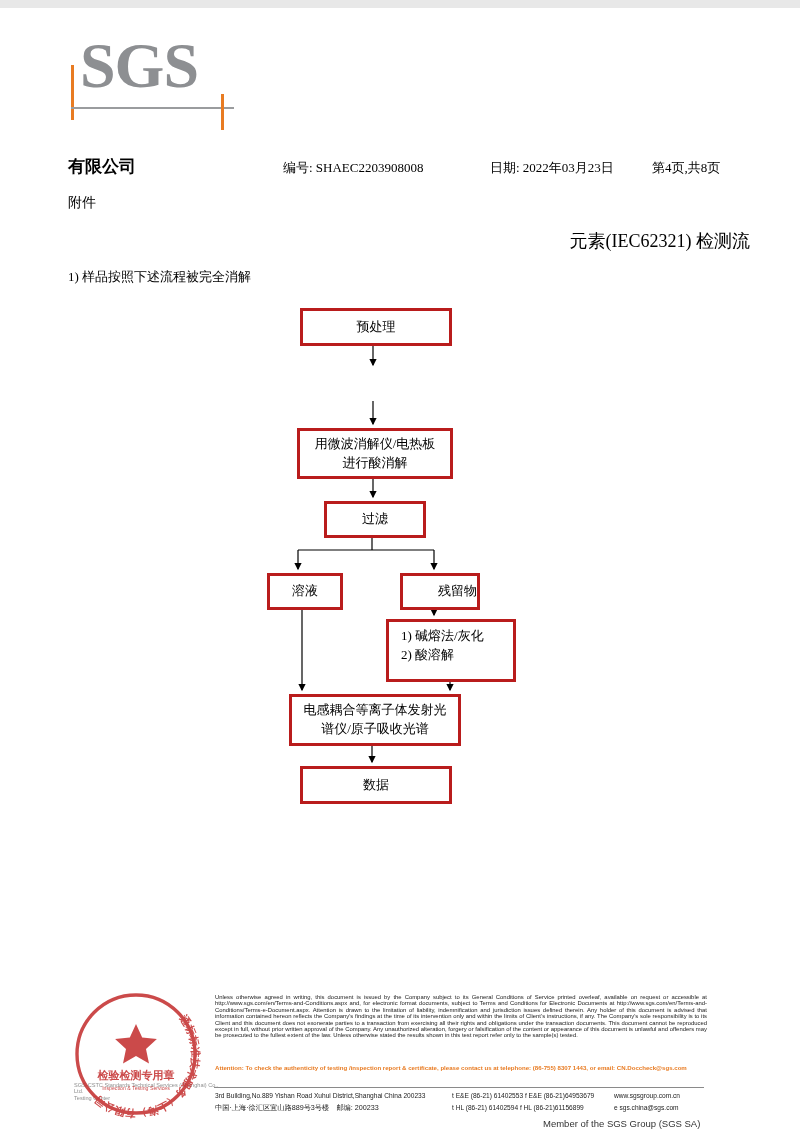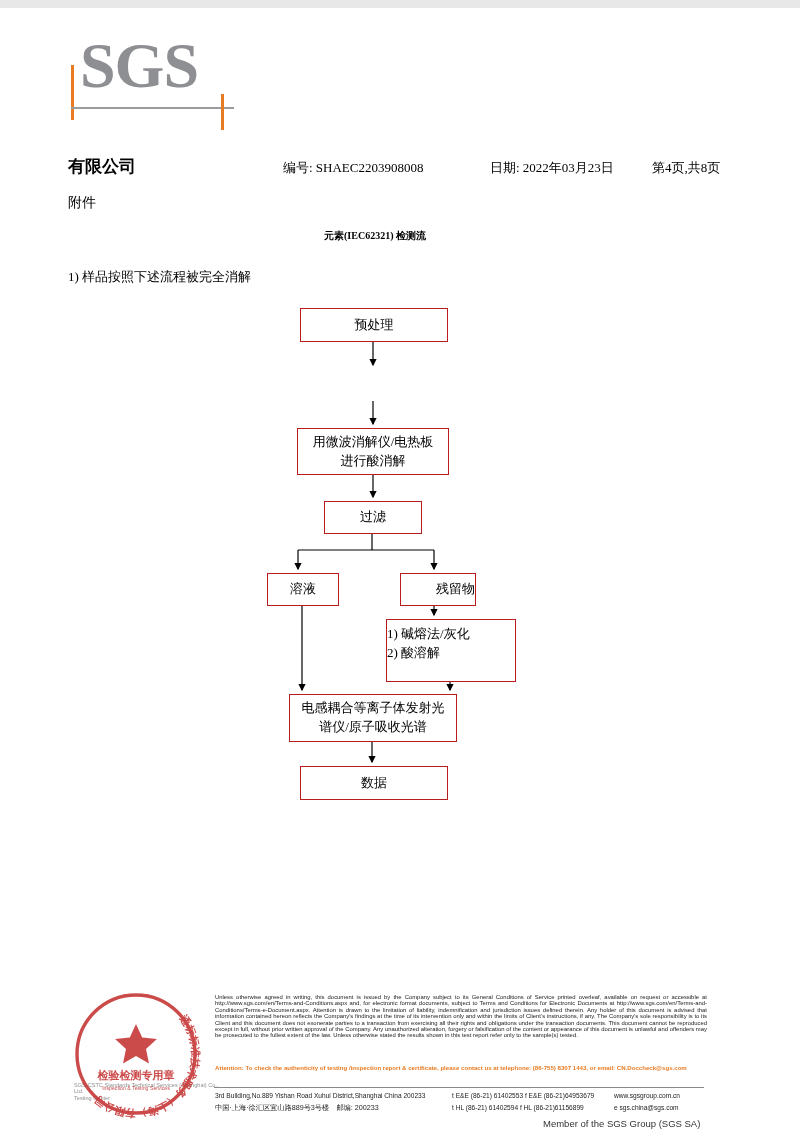--- a/index.html
+++ b/index.html
@@ -13,27 +13,27 @@
     font-family:"Liberation Serif",serif;letter-spacing:-1px;line-height:1;}
   .logo-vline1{left:71px;top:57px;width:3px;height:55px;background:#e87b22;}
   .logo-hline{left:71px;top:99px;width:163px;height:2px;background:#9a9c9e;}
   .logo-vline2{left:221px;top:86px;width:3px;height:36px;background:#e87b22;}
   
   .h-title{left:68px;top:147px;font-size:17px;font-weight:bold;}
   .h-no{left:283px;top:151px;font-size:13px;}
   .h-date{left:490px;top:151px;font-size:13px;}
   .h-page{left:652px;top:151px;font-size:13px;}
   .h-attach{left:68px;top:186px;font-size:14px;font-weight:normal;}
-  .sec-title{left:0;top:221px;width:750px;text-align:center;font-size:10px;font-weight:bold;}
+  .sec-title{left:0;top:221px;width:750px;text-align:right;font-size:18px;font-weight:normal;}
   .note{left:68px;top:260px;font-size:13px;}
   
-  .fbox{position:absolute;border:1px solid #b91c1c;background:#fff;display:flex;
+  .fbox{position:absolute;border:3px solid #b91c1c;background:#fff;display:flex;
     flex-direction:column;align-items:center;justify-content:center;
     font-size:13px;line-height:1.45;text-align:center;}
-  .fbox.left{align-items:flex-start;justify-content:flex-start;padding:5px 0 0 0;text-align:left;box-sizing:border-box;}
+  .fbox.left{align-items:flex-start;justify-content:flex-start;padding:5px 0 0 12px;text-align:left;box-sizing:border-box;}
   .flow-svg{left:0;top:0;width:800px;height:1131px;pointer-events:none;}
   
   .legal{left:215px;top:986px;width:492px;font-family:"Liberation Sans",sans-serif;
     font-size:5.9px;line-height:6.4px;color:#222;text-align:justify;}
   .attention{left:215px;top:1057px;width:492px;font-family:"Liberation Sans",sans-serif;
     font-size:6.1px;line-height:6.6px;color:#e87b22;font-weight:bold;}
   .foot-line{left:214px;top:1079px;width:490px;height:1px;background:#8a8a8a;}
   .addr{font-family:"Liberation Sans",sans-serif;color:#222;}
   .addr-en{left:215px;top:1084px;font-size:6.6px;}
   .tel-en{left:452px;top:1084px;font-size:6.6px;}

